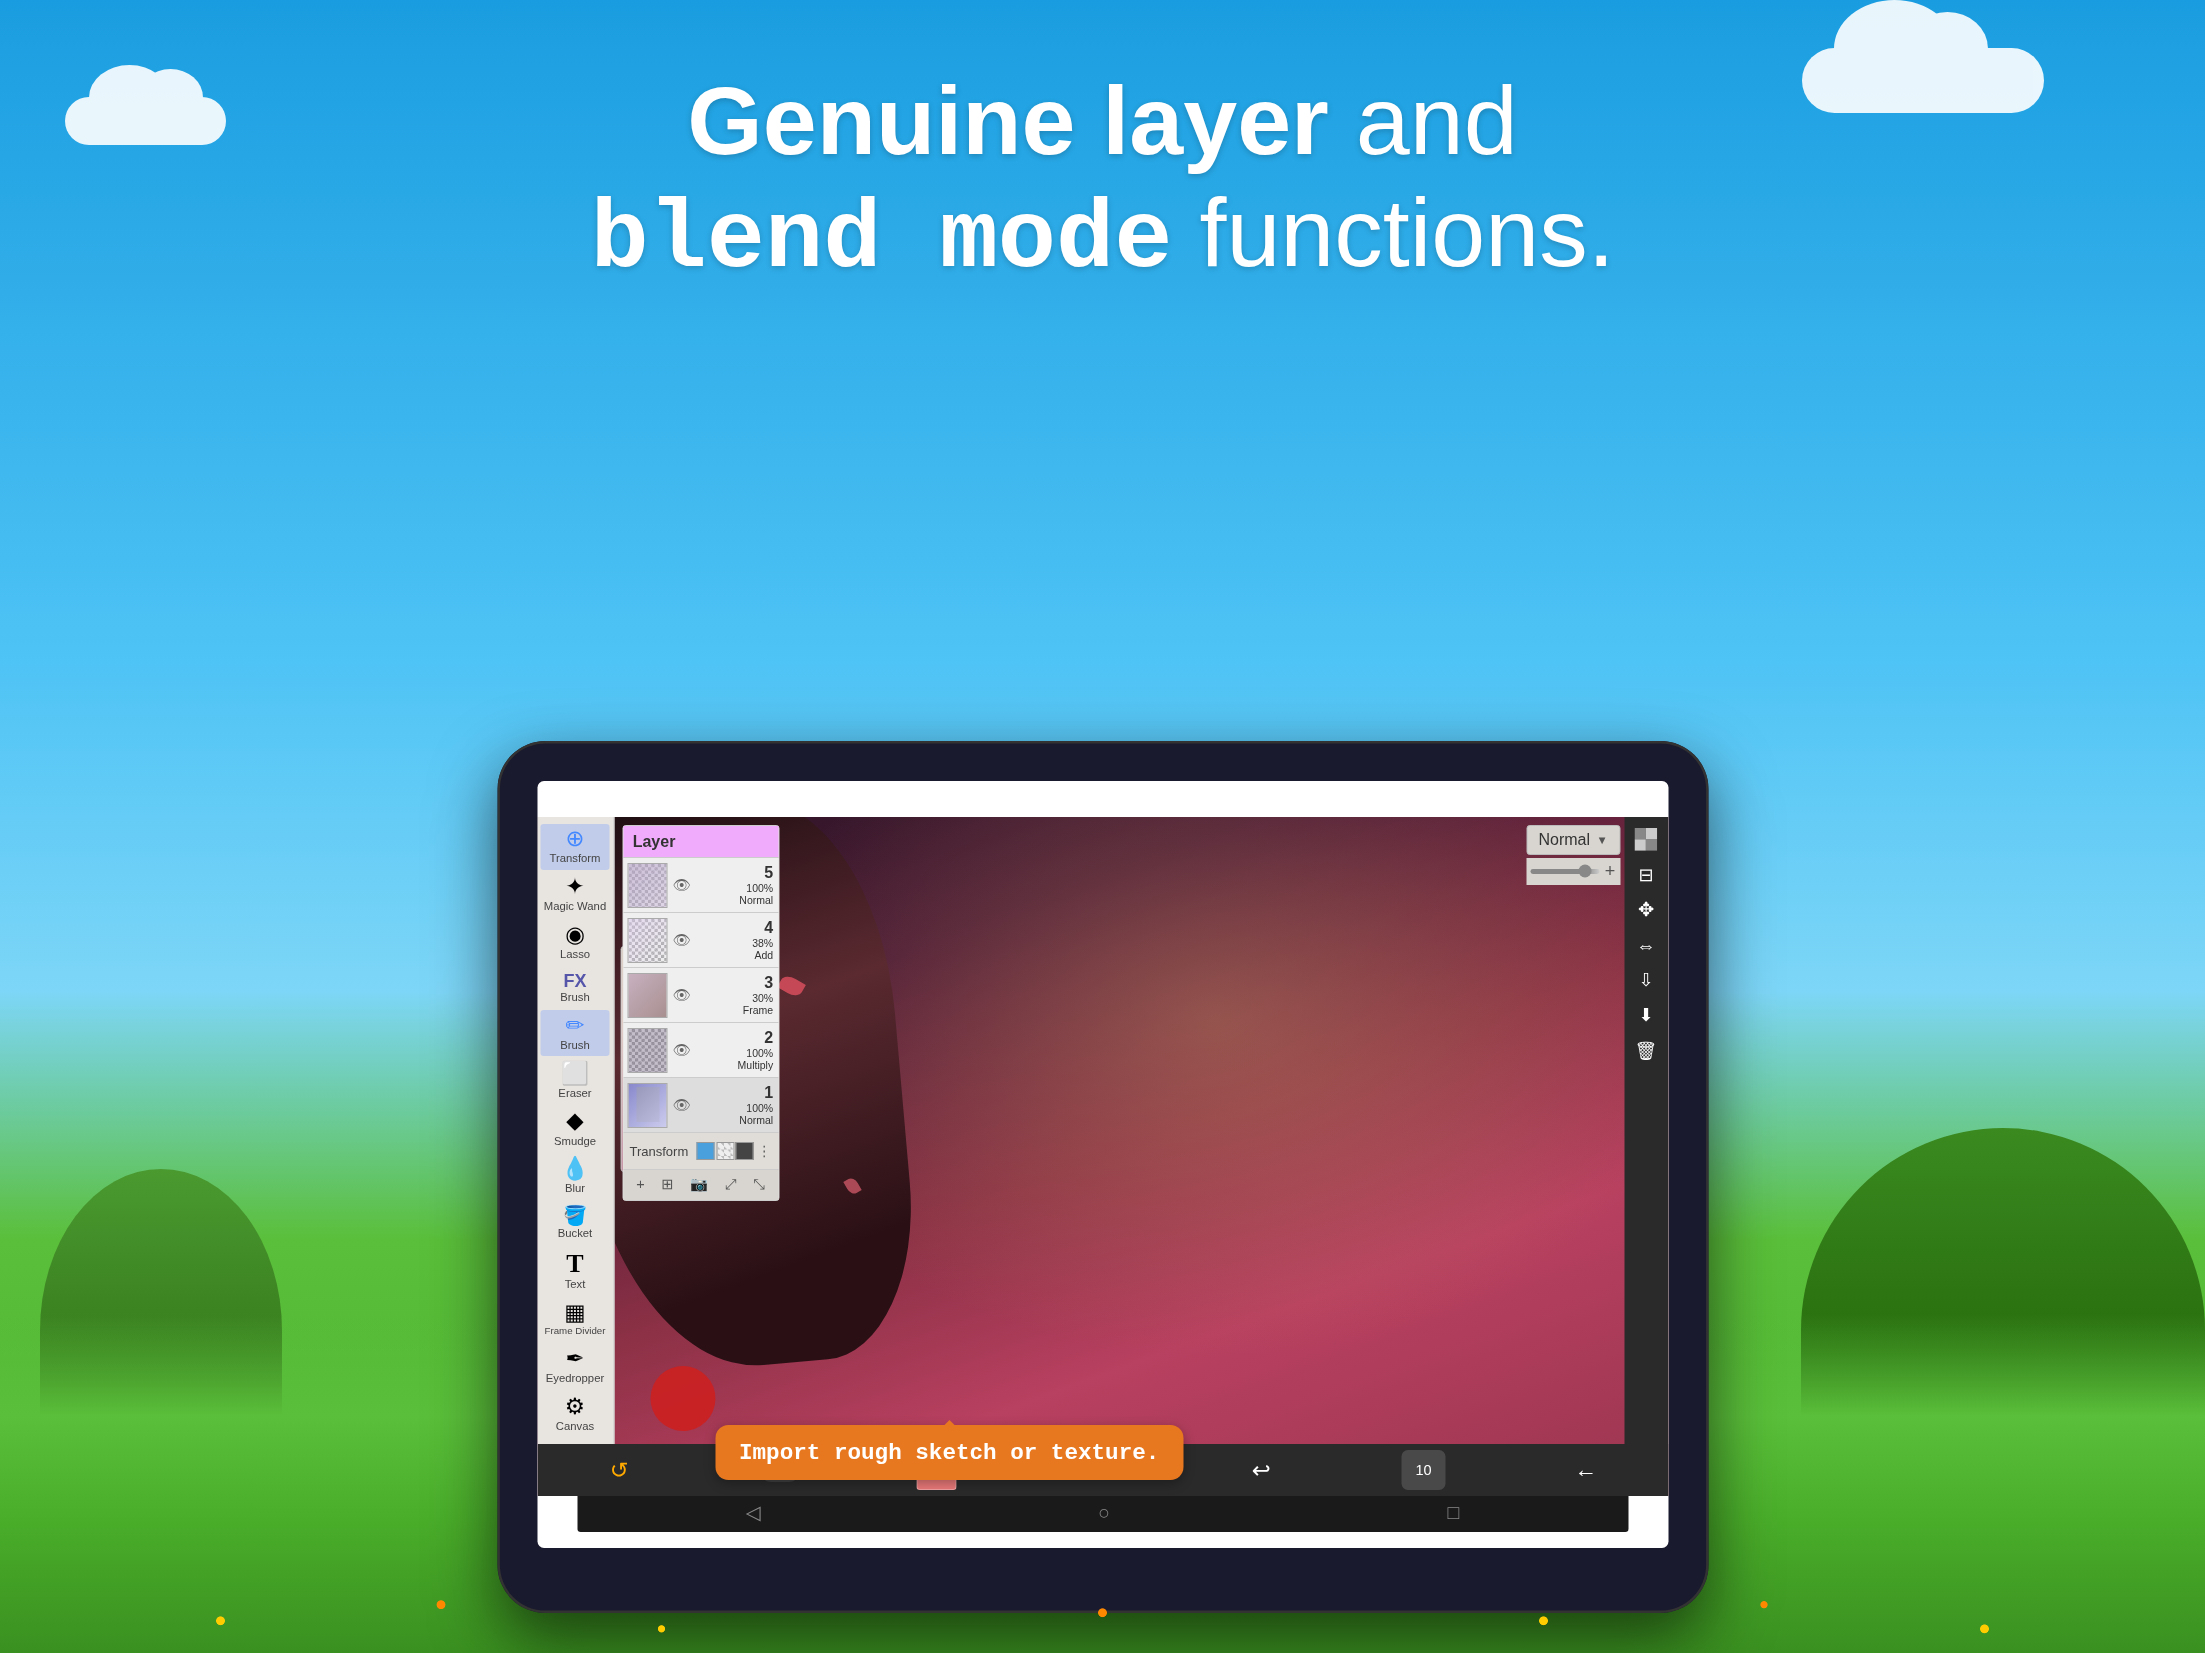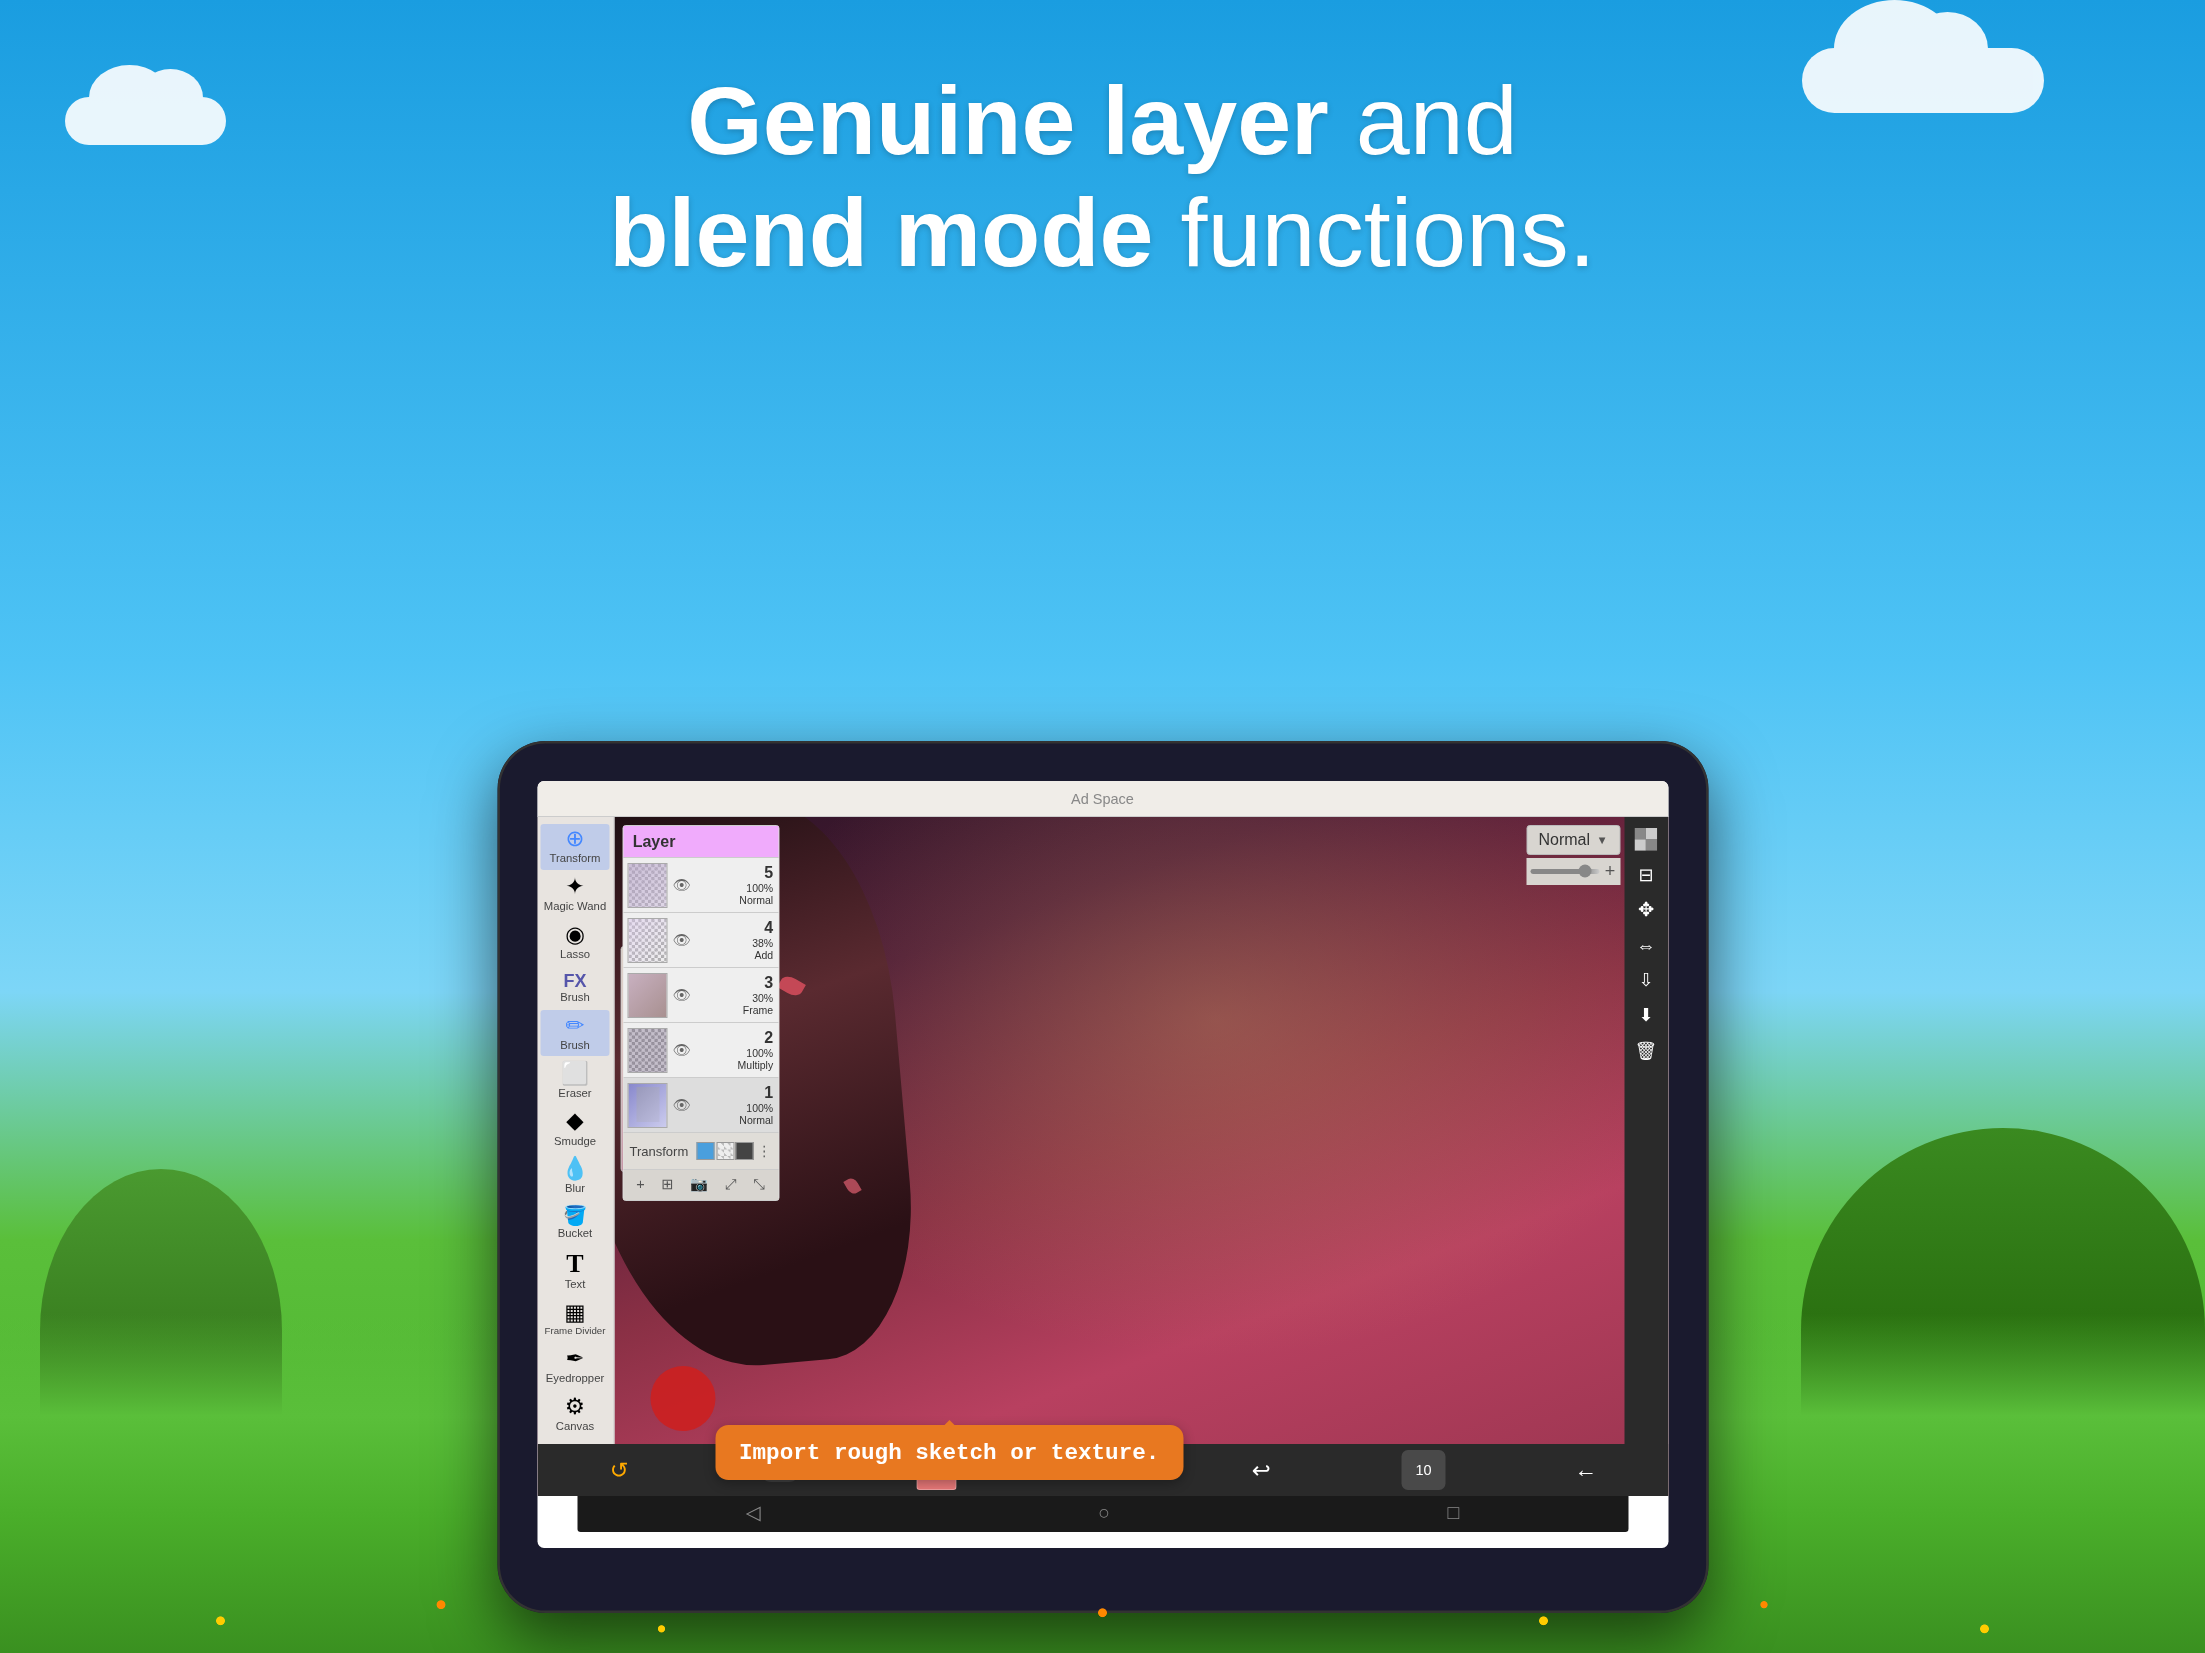--- a/index.html
+++ b/index.html
@@ -66,20 +66,21 @@
     }
     .headline-line1 .normal-text {
       font-weight: 400;
     }
     .headline-line2 {
       font-size: 97px;
       line-height: 1.15;
     }
     .headline-line2 .bold-text {
       font-weight: 900;
+      font-family: Liberation Mono, monospace;
     }
     .headline-line2 .normal-text {
       font-weight: 400;
     }
 
     
     .tablet {
       position: absolute;
       bottom: 40px;
       left: 50%;
@@ -563,23 +564,20 @@
   <div class="headline-line2">
     <span class="bold-text">blend mode</span><span class="normal-text"> functions.</span>
   </div>
 </div>
 
 <div class="tablet">
   <div class="tablet-outer">
 
     <div class="tablet-screen">
 
-      <div class="ad-space-bar">
-        <span style="color:#888;font-size:14.5px;">Ad Space</span>
-      </div>
 
       <div class="app-area">
 
         <div class="canvas-artwork">
           <div class="anime-bg"></div>
           <div class="hair-detail"></div>
 
           <div style="position:absolute;top:161px;left:242px;width:24px;height:16px;background:#e05060;border-radius:50% 0 50% 0;transform:rotate(30deg);opacity:0.8;"></div>
           <div style="position:absolute;top:283px;left:161px;width:20px;height:14.5px;background:#e05060;border-radius:50% 0 50% 0;transform:rotate(-20deg);opacity:0.8;"></div>
           <div style="position:absolute;top:363px;left:307px;width:16px;height:12px;background:#e06070;border-radius:50% 0 50% 0;transform:rotate(60deg);opacity:0.7;"></div>

